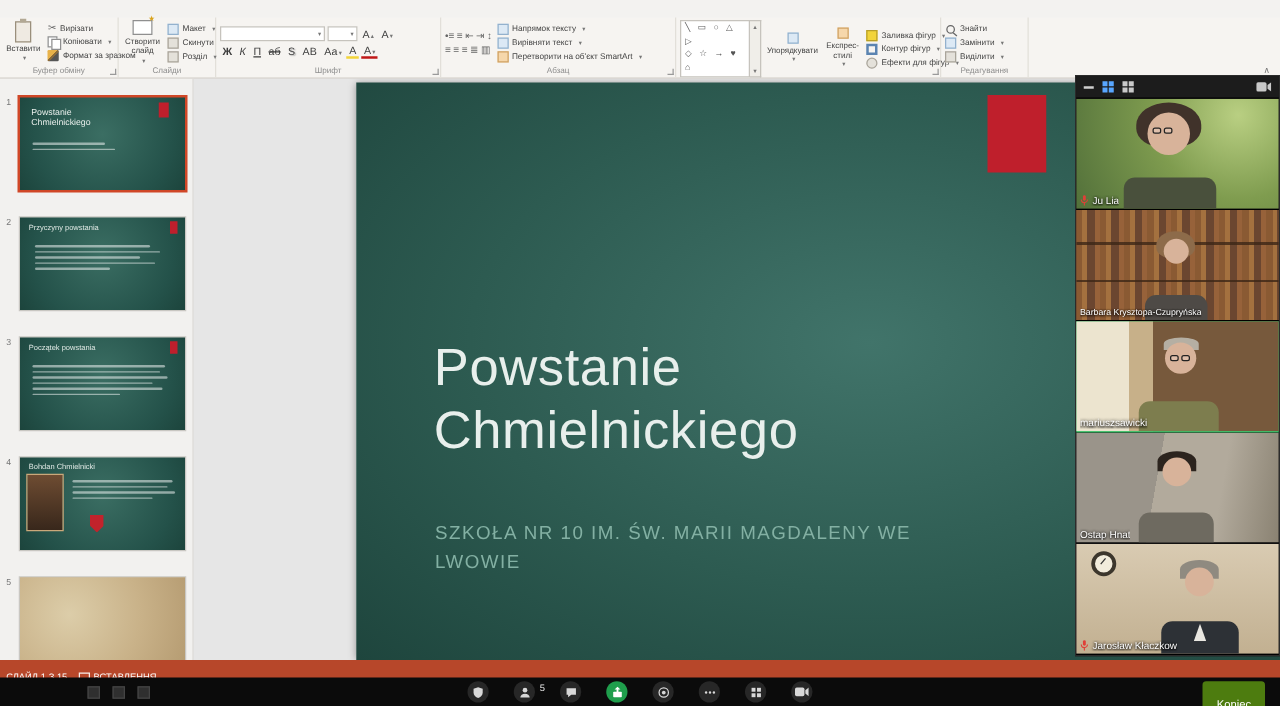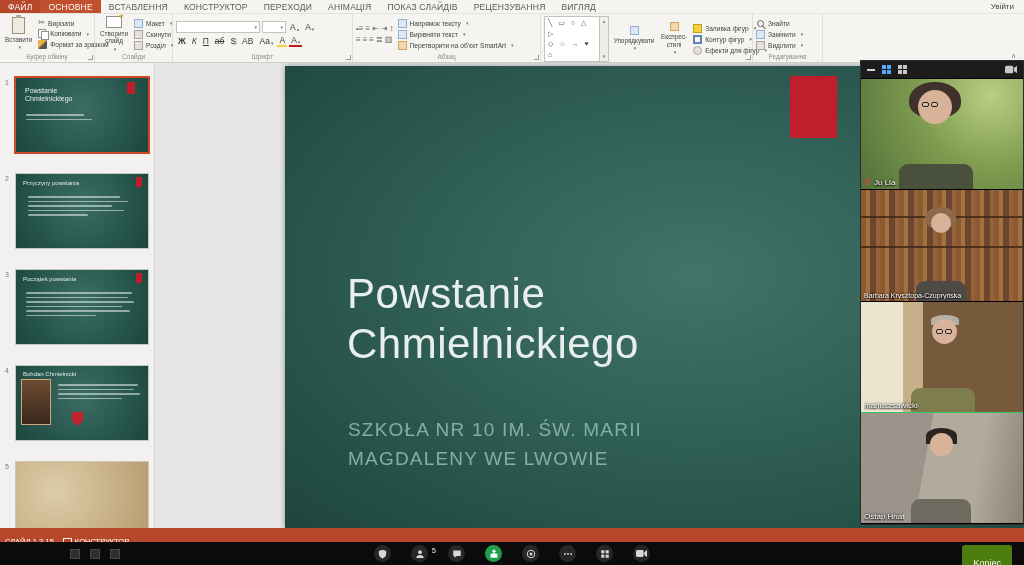--- a/index.html
+++ b/index.html
@@ -66,21 +66,21 @@
 .ph div{height:2px;background:rgba(255,255,255,.5);border-radius:1px;margin-bottom:3px}
 .portrait{position:absolute;left:5px;top:13px;width:30px;height:46px;background:linear-gradient(#6e4c32,#38271b);border:1px solid #caa87a}
 .shield{position:absolute;left:56px;top:46px;width:11px;height:14px;background:#c2232c;clip-path:polygon(0 0,100% 0,100% 62%,50% 100%,0 62%)}
 .map{background:radial-gradient(circle at 30% 40%,#dccda9,#c9b289 55%,#b59b71),#c9b289}
 
 .canvas{position:absolute;top:63px;left:155px;right:0;height:465px;background:#e6e6e6;overflow:hidden}
 .slide{position:absolute;left:130px;top:3px;width:821px;height:462px;background:radial-gradient(ellipse at 50% 45%,#41746a 0%,#2d5b51 55%,#1e453d 100%);box-shadow:0 0 6px rgba(0,0,0,.35)}
 .slide-red{position:absolute;left:505px;top:10px;width:47px;height:62px;background:#bf1f2c}
 .slide-title{position:absolute;left:62px;top:203px;width:430px;font-size:42px;font-weight:normal;color:#e8efec;line-height:1.18;letter-spacing:.5px}
 .slide-sub1{position:absolute;left:63px;top:322px;font-size:15.5px;color:#83b0a3;letter-spacing:1.2px}
-.slide-sub2{position:absolute;left:63px;top:349px;width:430px;font-size:19px;color:#83b0a3;letter-spacing:1.2px;line-height:1.55}
+.slide-sub2{position:absolute;left:63px;top:349px;width:430px;font-size:15px;color:#83b0a3;letter-spacing:1.2px;line-height:1.55}
 
 
 .video-panel{position:absolute;left:860px;top:60px;width:164px;height:465px;background:#141414;z-index:6;border:1px solid #2b2b2b;display:flex;flex-direction:column}
 .vp-header{height:18px;background:#1c1c1c;border-bottom:1px solid #000;display:flex;align-items:center;gap:7px;padding:0 6px}
 .vh-min{width:8px;height:2px;background:#cfcfcf}
 .dotgrid{width:9px;height:9px;position:relative}
 .dotgrid i{position:absolute;width:4px;height:4px;background:#58a6ff}
 .dotgrid i:nth-child(1){left:0;top:0}.dotgrid i:nth-child(2){right:0;top:0}
 .dotgrid i:nth-child(3){left:0;bottom:0}.dotgrid i:nth-child(4){right:0;bottom:0}
 .dotgrid.white i{background:#c9c9c9}
@@ -147,32 +147,20 @@
 .tb-icon{width:17px;height:17px;border-radius:50%;background:#272727;display:flex;align-items:center;justify-content:center;position:relative;cursor:default}
 .tb-icon.green{background:#1f9e4c}
 .tb-count{position:absolute;right:-8px;top:1px;font-size:7.5px;color:#e8e8e8}
 .end-btn{position:absolute;right:12px;top:3px;height:35px;padding:0 11px;background:#4d7c0f;color:#fff;font-size:9px;border-radius:3px;display:flex;align-items:center;cursor:default}
 </style>
 </head>
 <body>
 
 <div class="screen">
 
-  <div class="tabs-row">
-    <div class="tab file">ФАЙЛ</div>
-    <div class="tab active">ОСНОВНЕ</div>
-    <div class="tab">ВСТАВЛЕННЯ</div>
-    <div class="tab">КОНСТРУКТОР</div>
-    <div class="tab">ПЕРЕХОДИ</div>
-    <div class="tab">АНІМАЦІЯ</div>
-    <div class="tab">ПОКАЗ СЛАЙДІВ</div>
-    <div class="tab">РЕЦЕНЗУВАННЯ</div>
-    <div class="tab">ВИГЛЯД</div>
-    <div class="signin">Увійти</div>
-  </div>
 
   <div class="ribbon">
 
     <div class="grp" style="width:95px">
       <div class="grp-body">
         <div class="bigbtn dd">
           <span class="ic-clip"></span>
           <span>Вставити</span>
         </div>
         <div class="minicol">
@@ -492,27 +480,45 @@
       <div class="person">
         <div class="hair"></div>
           <div class="face"></div>
           <div class="torso"></div>
       </div>
       <div class="name-tag">
         <span>Ostap Hnat</span>
       </div>
     </div>
 
+    <div class="tile t5">
+      <div class="scene"></div>
+      <div class="clock"></div>
+      <div class="person">
+        <div class="hair"></div>
+          <div class="face"></div>
+          <div class="torso"></div>
+          <div class="shirt"></div>
+      </div>
+      <div class="name-tag">
+        <svg width="7" height="9" viewBox="0 0 8 10">
+            <rect x="2.7" y="0" width="2.6" height="5" rx="1.3" fill="#e04038"></rect>
+            <path d="M1.2 4a2.8 2.8 0 0 0 5.6 0" stroke="#e04038" stroke-width="1" fill="none"></path>
+            <rect x="3.5" y="7" width="1" height="2.5" fill="#e04038"></rect>
+          </svg>
+        <span>Jarosław Kłaczkow</span>
+      </div>
+    </div>
   </div>
 
   <div class="status-bar">
     <span class="sb-item">СЛАЙД 1 З 15</span>
     <span class="sb-item">
       <span class="kb"></span>
-      <span>КОНСТРУКТОР</span>
+      <span>ВСТАВЛЕННЯ</span>
     </span>
   </div>
 
   <div class="taskbar">
     <div class="tray">
       <span></span>
       <span></span>
       <span></span>
     </div>
     <div class="tb-center">

